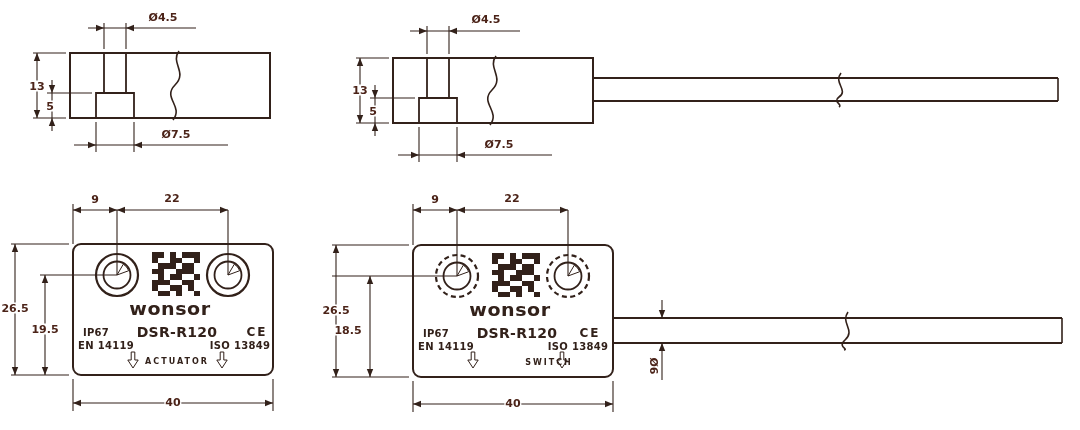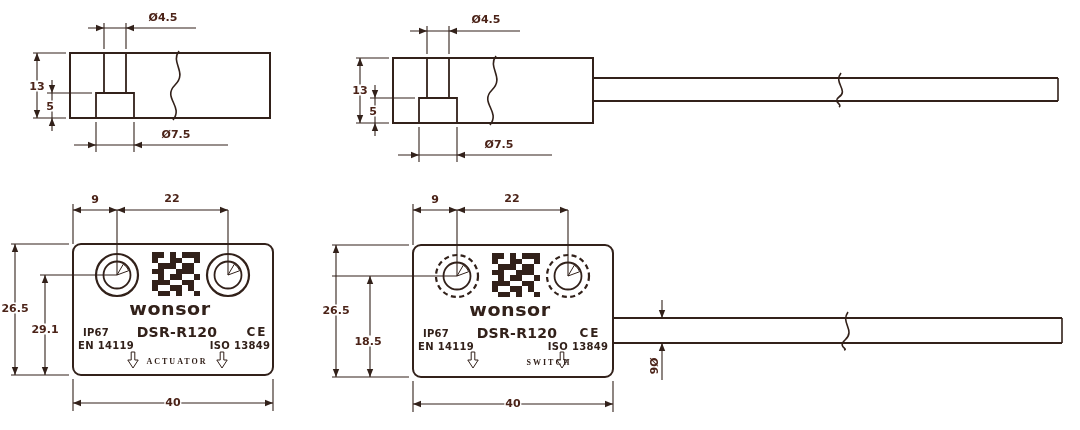--- a/index.html
+++ b/index.html
@@ -7,21 +7,21 @@
          font-family:"DejaVu Sans", sans-serif;}
   #stage svg{position:absolute;left:0;top:0;}
   .lbl{position:absolute;transform:translate(-50%,-50%);white-space:nowrap;line-height:1;}
   .dim{font-size:11px;font-weight:600;color:#4b2318;background:#fff;padding:0 1px;}
   .dim.rot{transform:translate(-50%,-50%) rotate(90deg);}
   .brand{font-size:17px;font-weight:800;color:#32211a;letter-spacing:0.5px;
          transform:translate(-50%,-50%) scaleX(1.12);}
   .tiny{font-size:10px;font-weight:700;color:#32211a;letter-spacing:0.3px;}
   .model{font-size:14px;font-weight:800;color:#32211a;letter-spacing:0.3px;}
   .ce{font-size:12px;font-weight:800;color:#32211a;letter-spacing:2px;}
-  .part{font-size:8px;font-weight:700;color:#32211a;letter-spacing:2px;font-family:Liberation Serif, serif;}
+  .part{font-size:8px;font-weight:700;color:#32211a;letter-spacing:2px;}
   .qr{position:absolute;display:flex;flex-direction:column;}
   .qr-row{display:flex;}
   .qr-cell{width:6px;height:5.5px;}
   .qr-cell.on{background:#32211a;}
   line,path,rect,circle{stroke:#32211a;fill:none;}
   polygon{fill:#32211a;stroke:none;}
   .thin line{stroke-width:1.1;}
 </style>
 </head>
 <body>
@@ -344,35 +344,35 @@
   <span class="lbl dim" style="left:50px;top:106px;">5</span>
 
   <span class="lbl dim" style="left:486px;top:19px;">Ø4.5</span>
   <span class="lbl dim" style="left:499px;top:144px;">Ø7.5</span>
   <span class="lbl dim" style="left:360px;top:90px;">13</span>
   <span class="lbl dim" style="left:373px;top:111px;">5</span>
 
   <span class="lbl dim" style="left:95px;top:199px;">9</span>
   <span class="lbl dim" style="left:172px;top:198px;">22</span>
   <span class="lbl dim" style="left:15px;top:308px;">26.5</span>
-  <span class="lbl dim" style="left:45px;top:329px;">29.1</span>
+  <span class="lbl dim" style="left:45px;top:329px;">19.5</span>
   <span class="lbl dim" style="left:173px;top:402px;">40</span>
 
   <span class="lbl brand" style="left:170px;top:309px;">wonsor</span>
   <span class="lbl tiny" style="left:96px;top:333px;">IP67</span>
   <span class="lbl model" style="left:177px;top:332px;">DSR-R120</span>
   <span class="lbl ce" style="left:257px;top:332px;">CE</span>
   <span class="lbl tiny" style="left:106px;top:346px;">EN 14119</span>
   <span class="lbl tiny" style="left:240px;top:346px;">ISO 13849</span>
   <span class="lbl part" style="left:177px;top:362px;">ACTUATOR</span>
 
   <span class="lbl dim" style="left:435px;top:199px;">9</span>
   <span class="lbl dim" style="left:512px;top:198px;">22</span>
   <span class="lbl dim" style="left:336px;top:310px;">26.5</span>
-  <span class="lbl dim" style="left:368px;top:330px;margin-top:11px;">18.5</span>
+  <span class="lbl dim" style="left:348px;top:330px;">18.5</span>
   <span class="lbl dim" style="left:513px;top:403px;">40</span>
   <span class="lbl dim rot" style="left:653px;top:366px;">Ø6</span>
 
   <span class="lbl brand" style="left:510px;top:310px;">wonsor</span>
   <span class="lbl tiny" style="left:436px;top:334px;">IP67</span>
   <span class="lbl model" style="left:517px;top:333px;">DSR-R120</span>
   <span class="lbl ce" style="left:590px;top:333px;">CE</span>
   <span class="lbl tiny" style="left:446px;top:347px;">EN 14119</span>
   <span class="lbl tiny" style="left:578px;top:347px;">ISO 13849</span>
   <span class="lbl part" style="left:517px;top:363px;margin-left:32px;">SWITCH</span>

